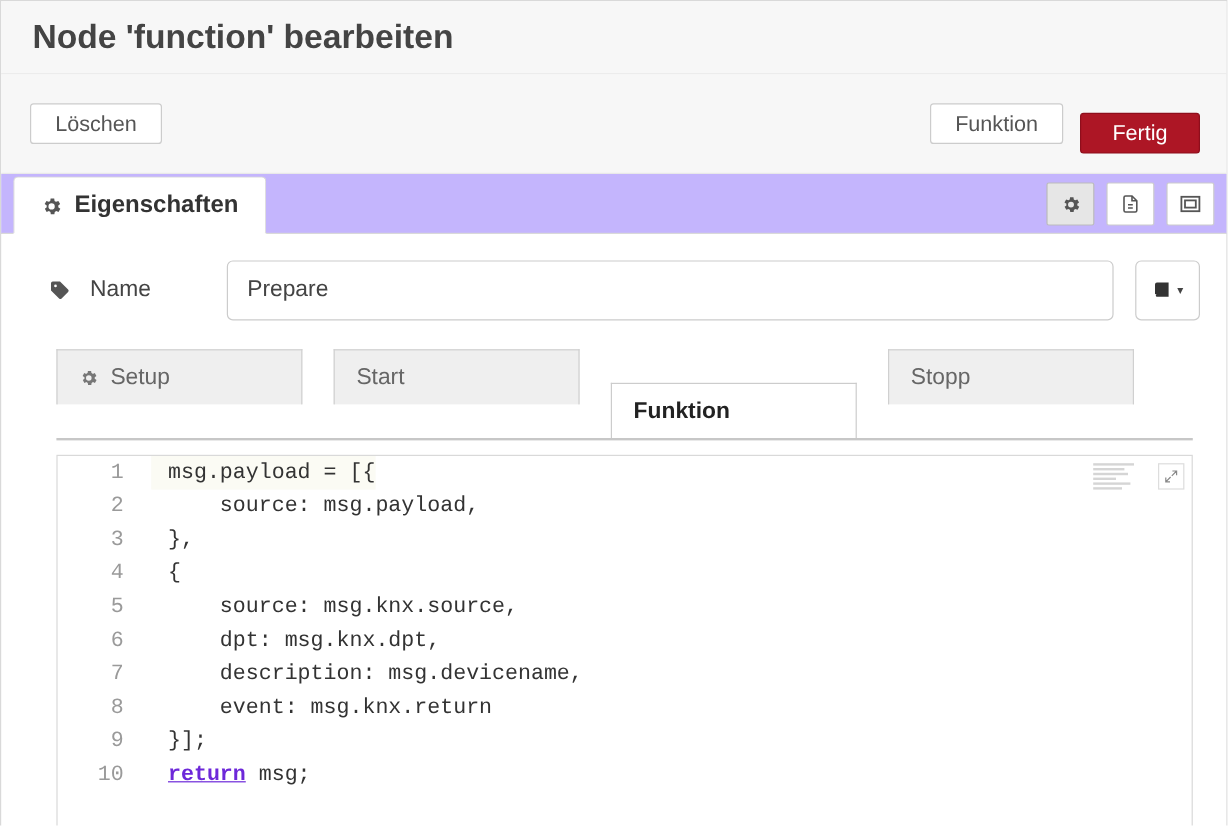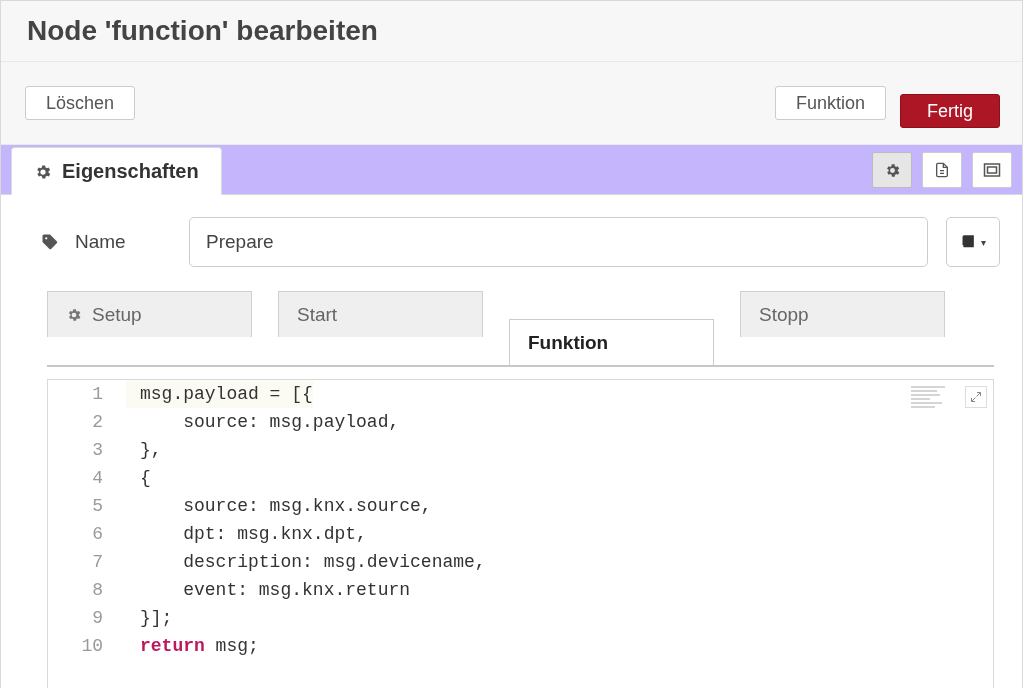--- a/index.html
+++ b/index.html
@@ -192,21 +192,21 @@
   .gutter {
     width: 78px;
     text-align: right;
     padding-right: 22px;
     color: #9a9a9a;
     user-select: none;
     border-right: 1px solid transparent;
   }
   .code { padding-left: 14px; white-space: pre; color: #333; }
   .editor-row.current .code { background: #fbfbf4; }
-  .kw { color: #be185d; font-weight: 600; }
+  .kw { color: #6d28d9; font-weight: 600; text-decoration: underline; }
   .minimap {
     position: absolute;
     top: 6px; right: 34px;
     width: 48px; height: 36px;
     display: flex; flex-direction: column; gap: 2px;
     opacity: 0.35;
   }
   .minimap div { height: 2px; background: #888; width: 70%; }
   .minimap div:nth-child(2){width:55%} .minimap div:nth-child(3){width:60%}
   .minimap div:nth-child(4){width:40%} .minimap div:nth-child(5){width:65%}

